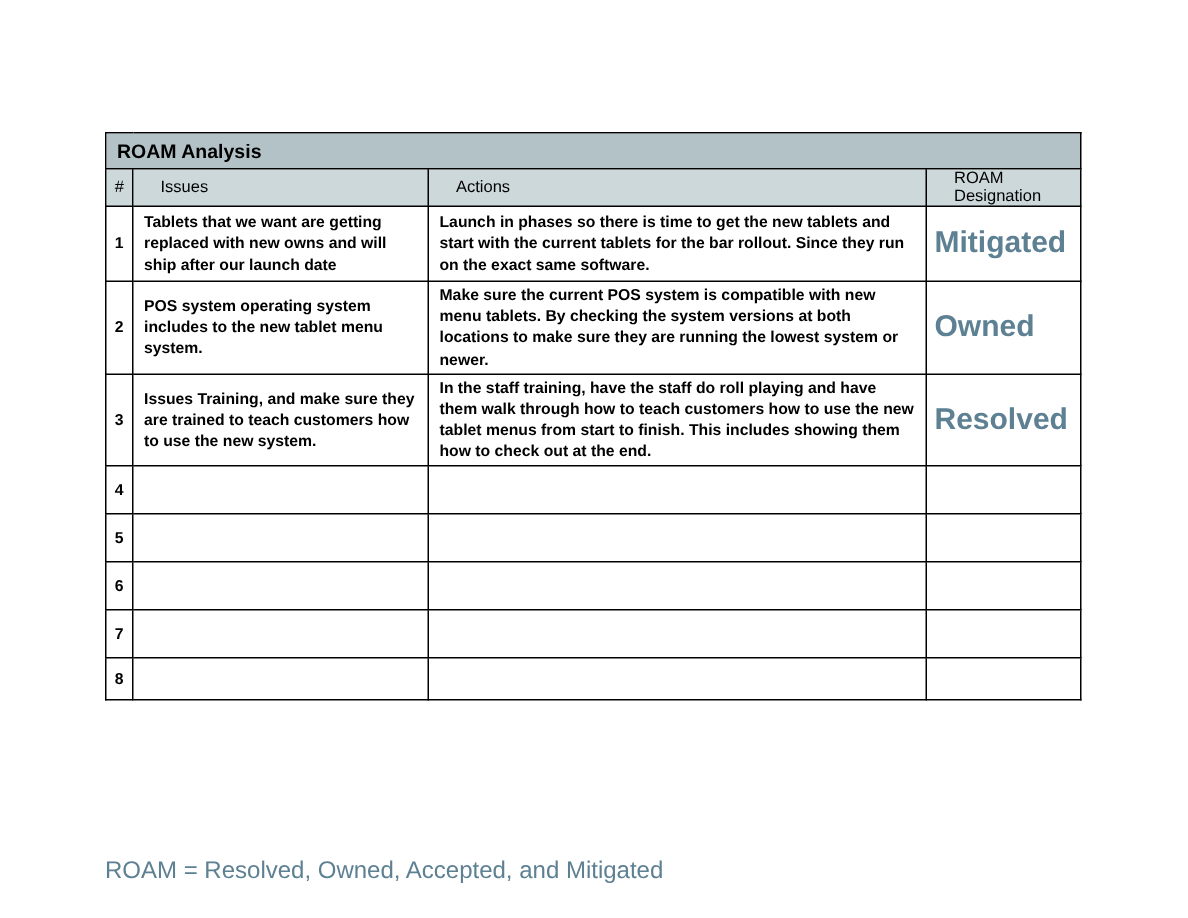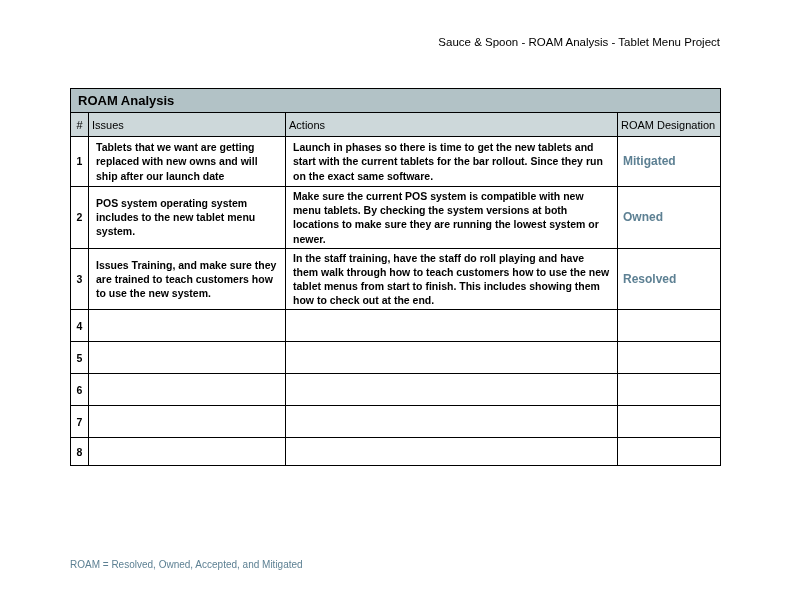--- a/index.html
+++ b/index.html
@@ -44,66 +44,65 @@
     text-align:left;
     padding:0 0 0 7px;
     height:24px;
     margin-left:16px;
   }
   tr.header-row th{
     background:var(--header-band);
     font-weight:normal;
     font-size:11px;
     text-align:left;
-    padding:0 3px;
+    padding:0 18px;
     height:24px;
   }
   tr.header-row th.num-col{text-align:center;padding:0;}
   tbody td{
     font-size:10.5px;
     line-height:1.35;
     vertical-align:middle;
     padding:2px 7px;
     background:#fff;
   }
   tbody td.num-cell{
     text-align:center;
     padding:0;
   }
   tbody td.designation-cell{
-    font-size:12px;
+    font-size:20px;
     color:var(--accent);
     padding:0 0 0 5px;
     margin-top:48px;
   }
   tr.row-h50{height:50px;}
   tr.row-h52{height:52px;}
   tr.row-h32{height:32px;}
   tr.row-h28{height:28px;}
   .footer-legend{
     position:absolute;
-    left:70px;top:559px;
-    font-size:10px;
+    left:70px;top:572px;
+    font-size:16px;
     color:var(--accent);
     white-space:nowrap;
   }
   .footer-credit{
     position:absolute;
     right:72px;top:560px;
     font-size:11.5px;
     color:#000;
     white-space:nowrap;
   }
 </style>
 </head>
 <body>
 
 <div class="page">
 
-  <div class="doc-title">Sauce &amp; Spoon - ROAM Analysis - Tablet Menu Project</div>
 
   <table class="roam-table">
     <colgroup>
       <col style="width:18px">
       <col style="width:197px">
       <col style="width:332px">
       <col style="width:103px">
     </colgroup>
     <thead>
       <tr class="title-row">

